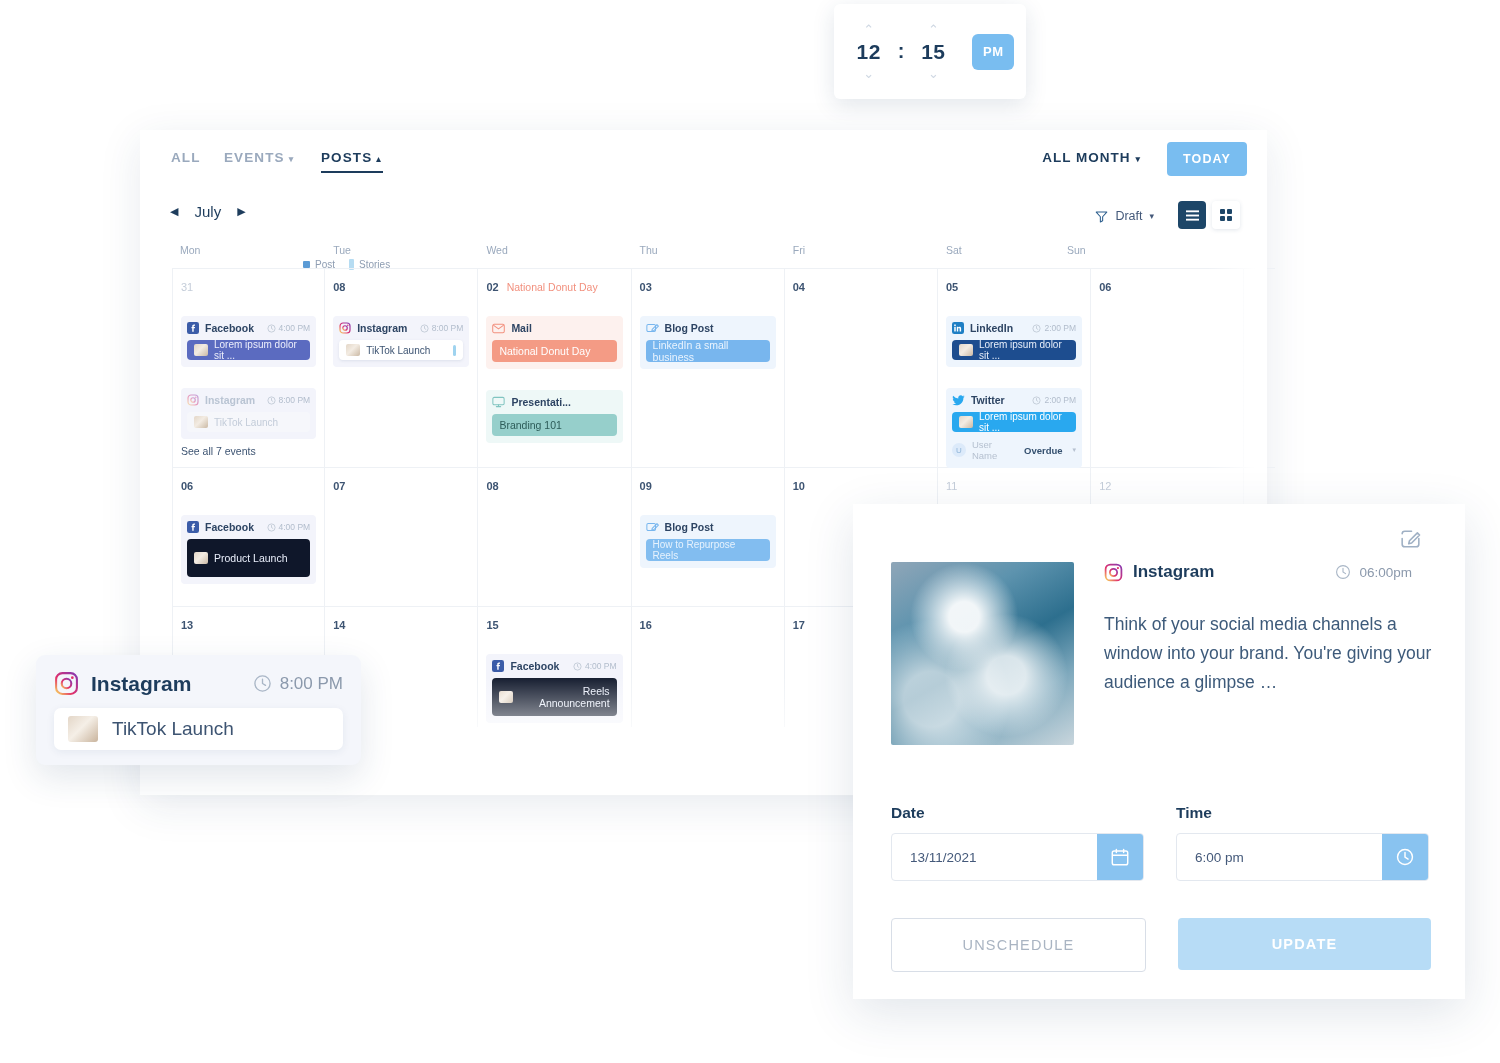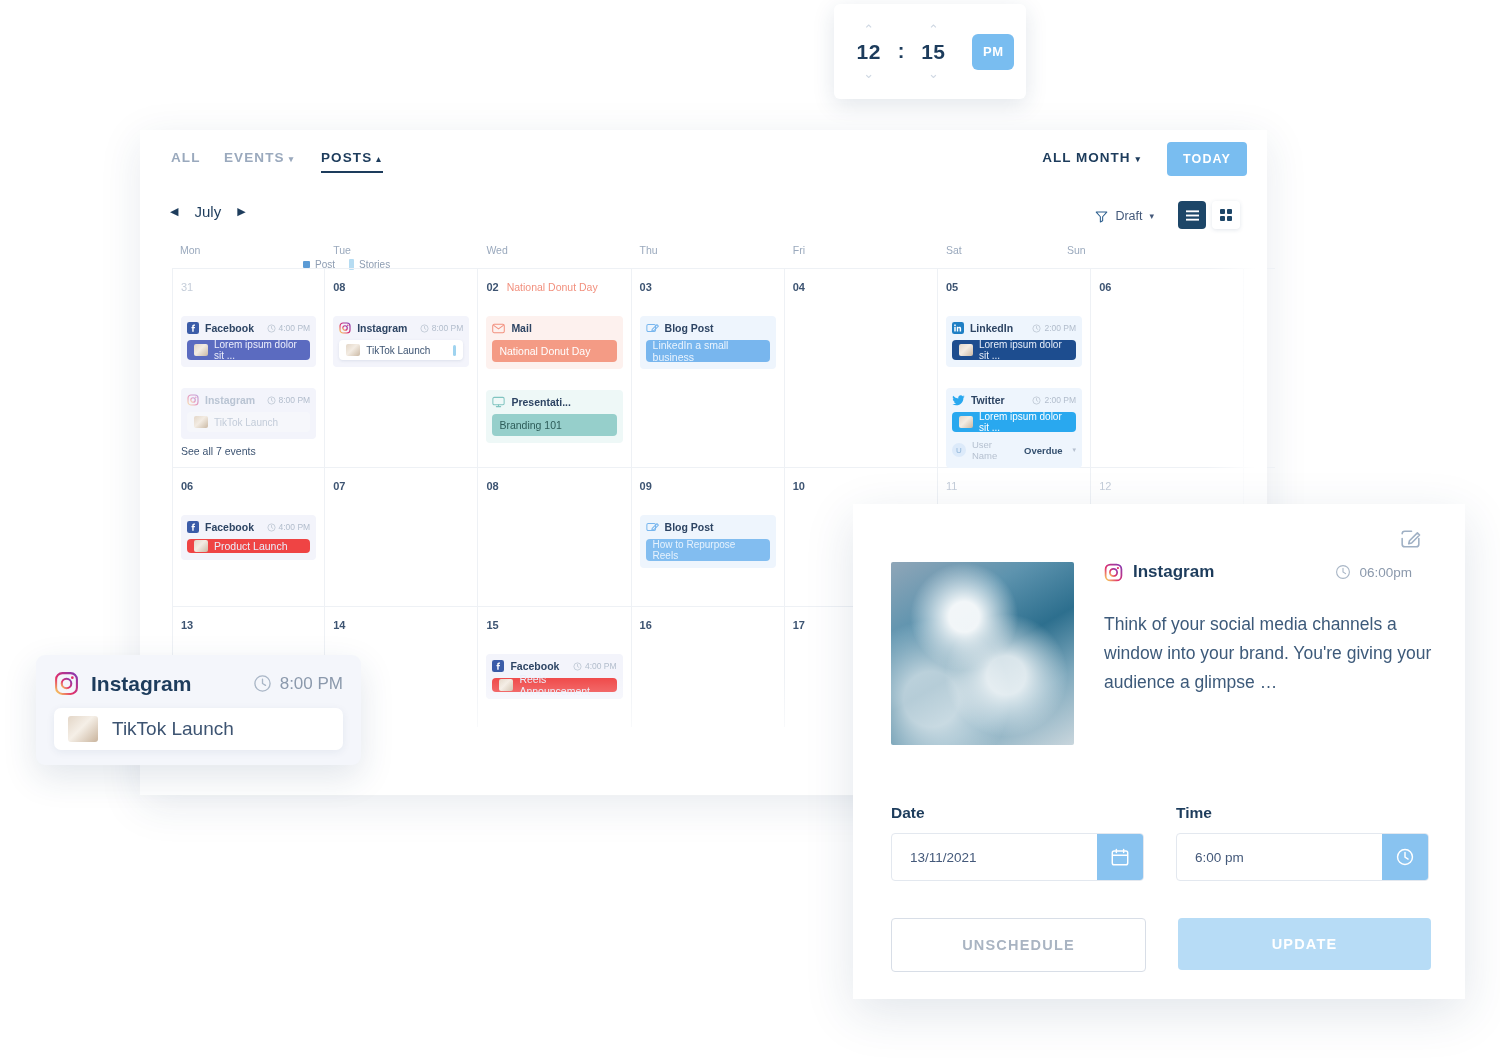--- a/index.html
+++ b/index.html
@@ -96,21 +96,21 @@
     background:linear-gradient(135deg,#e3d6c7 0%,#f3ece3 45%,#cbb9a4 100%);}
   .chip.indigo{background:#5b6bc0;color:#eceefb;}
   .chip.navy{background:#1d4d8f;color:#e6eefa;}
   .chip.lightblue{background:#29a8ef;color:#fff;}
   .chip.white{background:#fff;color:#3d5472;box-shadow:0 1px 3px rgba(30,60,100,.10);}
   .chip.ghost{background:#f6f7fb;color:#c3ccd9;}
   .chip.salmon{background:#f49b85;color:#fff;height:22px;font-size:10.5px;}
   .chip.teal{background:#96cfcb;color:#2d5c59;height:22px;font-size:10.5px;}
   .chip.softblue{background:#78b6ee;color:#eaf4fe;height:22px;font-size:10.5px;}
   .chip.softblue2{background:#82bdf0;color:#e6f2fd;height:22px;font-size:10px;}
-  .chip.fbblue{background:#ef4444;color:#e9eefa;height:14px;font-size:10.5px;}
+  .chip.fbblue{background:#0f172a;color:#e9eefa;height:38px;font-size:10.5px;text-align:right;}
   .assignee{display:flex;align-items:center;gap:6px;margin-top:7px;}
   .av{width:14px;height:14px;border-radius:50%;background:#dceafa;color:#8fb4d8;font-size:8px;
       display:flex;align-items:center;justify-content:center;}
   .assignee-name{font-size:9.5px;color:#b6c1d0;flex:1;}
   .overdue{font-size:9.5px;font-weight:bold;color:#34506f;}
   .ov-caret{font-size:7px;color:#b6c1d0;margin-left:4px;}
   .seeall{position:absolute;left:8px;bottom:10px;font-size:10.5px;color:#3d5472;}
   .storybar{width:3px;height:11px;background:#9fd3ef;border-radius:2px;margin-left:auto;}
   #cal-fade{position:absolute;left:0;bottom:0;width:100%;height:120px;
      background:linear-gradient(to bottom,rgba(255,255,255,0) 0%,#ffffff 72%);}
@@ -158,21 +158,21 @@
   .field-input{
     height:46px;border:1px solid #e3e8ef;border-radius:4px;display:flex;align-items:center;
     background:#fff;overflow:hidden;
   }
   .field-input .val{flex:1;padding-left:18px;font-size:13.5px;color:#44597a;}
   .field-btn{width:46px;height:46px;background:#89c3f0;display:flex;align-items:center;justify-content:center;flex:none;}
   #dp-actions{position:absolute;left:38px;top:414px;display:flex;gap:32px;}
   #unschedule-btn{
     width:253px;height:52px;border:1px solid #d8dee7;border-radius:4px;background:#fff;
     display:flex;align-items:center;justify-content:center;
-    font-size:14.5px;letter-spacing:1.2px;color:#a9b4c2;font-weight:bold;
+    font-size:14.5px;letter-spacing:1.2px;color:#a9b4c2;
   }
   #update-btn{
     width:253px;height:52px;border-radius:4px;background:#b7dcf6;
     display:flex;align-items:center;justify-content:center;
     font-size:14.5px;font-weight:bold;letter-spacing:1.2px;color:#ffffff;
   }
   svg{display:block;}
 </style>
 </head>
 <body>

